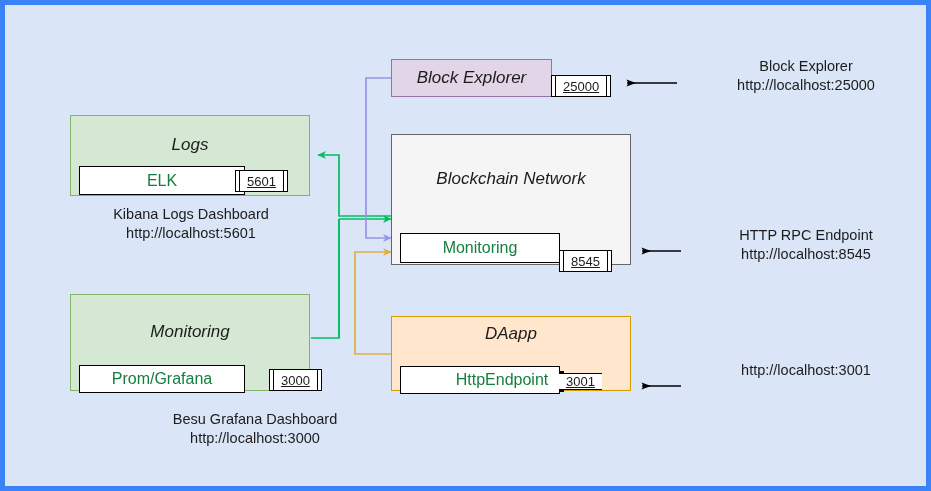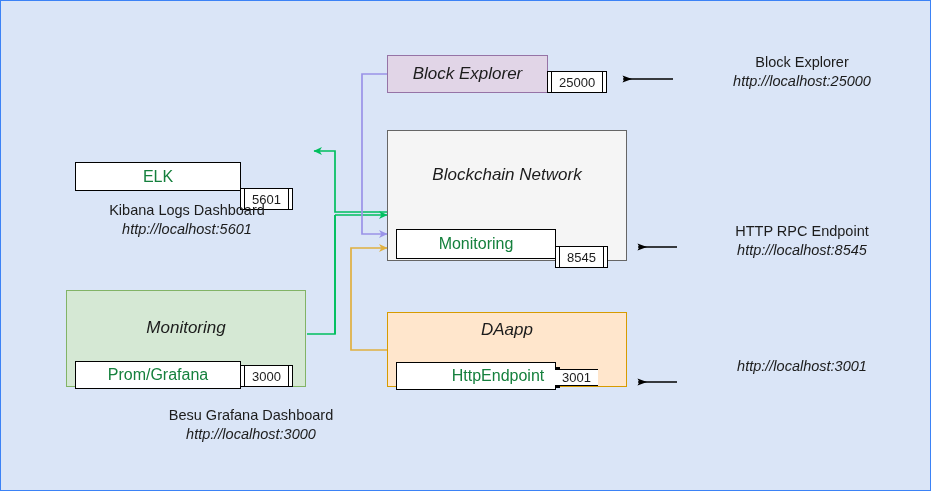--- a/index.html
+++ b/index.html
@@ -5,21 +5,21 @@
   html, body {
     margin: 0;
     padding: 0;
     background: #ffffff;
   }
   #canvas {
     position: relative;
     width: 931px;
     height: 491px;
     background: #dae5f7;
-    border: 1px solid #3b82f6;
+    border: 5px solid #3b82f6;
     box-sizing: border-box;
     overflow: hidden;
     font-family: "Liberation Sans", sans-serif;
   }
   #wires {
     position: absolute;
     left: 0; top: 0;
     width: 931px; height: 491px;
     pointer-events: none;
   }
@@ -93,33 +93,33 @@
     border: 1.4px solid #000000;
     border-left: none;
     border-right: none;
     padding: 0 7px;
     display: flex;
     align-items: center;
     justify-content: center;
     font-size: 13px;
     color: #1c1c1c;
     white-space: nowrap;
+    text-decoration: underline;
   }
 
   
   .caption {
     position: absolute;
     text-align: center;
     font-size: 14.5px;
     color: #1c1c1c;
     line-height: 1.32;
     white-space: nowrap;
   }
   .caption .url {
-    font-style: italic;
     text-align: center;
   }
 </style>
 </head>
 <body>
 
 <div id="canvas">
 
   <svg id="wires" viewBox="0 0 931 491" width="931" height="491">
     <defs>
@@ -153,22 +153,25 @@
 
   <div class="group purple" style="left:386px; top:54px; width:161px; height:38px;">
     <div class="group-title inline">Block Explorer</div>
   </div>
   <div class="port" style="left:546px; top:70px;">
     <div class="cap"></div>
     <div class="num">25000</div>
     <div class="cap"></div>
   </div>
 
+  <div class="group green" style="left:65px; top:110px; width:240px; height:81px;">
+    <div class="group-title" style="top:19px;">Logs</div>
+  </div>
   <div class="component" style="left:74px; top:161px; width:166px; height:29px;">ELK</div>
-  <div class="port" style="left:239px; top:165px;margin-top:22px;">
+  <div class="port" style="left:230px; top:165px;">
     <div class="cap"></div>
     <div class="num">5601</div>
     <div class="cap"></div>
   </div>
   <div class="caption" style="left:65px; top:200px; width:242px;">
     <div>Kibana Logs Dashboard</div>
     <div class="url">http://localhost:5601</div>
   </div>
 
   <div class="group grey" style="left:386px; top:129px; width:240px; height:131px;">
@@ -178,21 +181,21 @@
   <div class="port" style="left:554px; top:233px;margin-top:12px;">
     <div class="cap"></div>
     <div class="num">8545</div>
     <div class="cap"></div>
   </div>
 
   <div class="group green" style="left:65px; top:289px; width:240px; height:97px;">
     <div class="group-title" style="top:27px;">Monitoring</div>
   </div>
   <div class="component" style="left:74px; top:360px; width:166px; height:28px;text-align:center;">Prom/Grafana</div>
-  <div class="port" style="left:239px; top:364px;">
+  <div class="port" style="left:239px; top:364px;padding-left:25px;">
     <div class="cap"></div>
     <div class="num">3000</div>
     <div class="cap"></div>
   </div>
   <div class="caption" style="left:65px; top:405px; width:370px;">
     <div>Besu Grafana Dashboard</div>
     <div class="url">http://localhost:3000</div>
   </div>
 
   <div class="group orange" style="left:386px; top:311px; width:240px; height:75px;padding-left:14px;">

